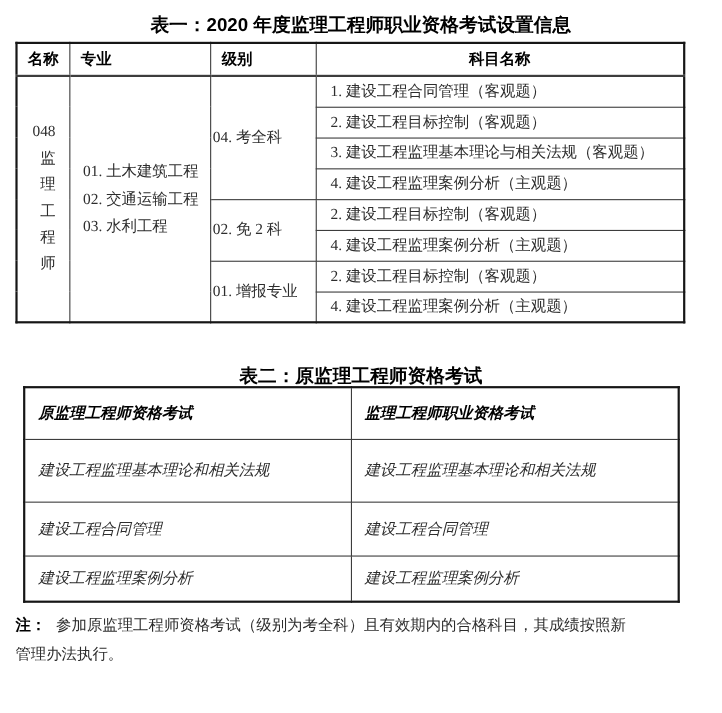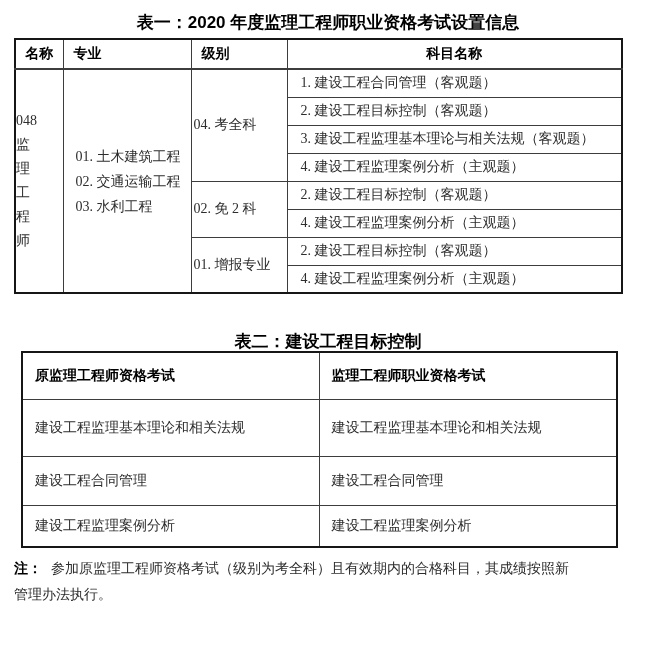--- a/index.html
+++ b/index.html
@@ -46,28 +46,29 @@
     color: #000000;
     text-align: left;
     padding-left: 10px;
     height: 30px;
     border-bottom-width: 2px;
   }
   .table1 th.center { text-align: center; padding-left: 0; }
   .table1 tr.subject-row { height: 28px; }
   .table1 td.subject-cell { padding-left: 13px; margin-left: 28px; }
   .table1 td.level-cell { padding-left: 2px; }
-  .table1 td.name-cell { text-align: left; line-height: 24px; padding: 0; }
+  .table1 td.name-cell { text-align: right; line-height: 24px; padding: 12px; }
   .table1 td.major-cell { padding-left: 12px; line-height: 25px; }
 
   
   .table2 {
     margin: 0 0 0 21px;
     width: 595px;
     border: 2px solid #161616;
+    font-style: italic;
   }
   .table2 th, .table2 td {
     border: 1px solid #3d3d3d;
     vertical-align: middle;
     text-align: left;
     padding-left: 12px;
     overflow: hidden;
     white-space: nowrap;
   }
   .table2 th {
@@ -153,21 +154,21 @@
       <tr class="subject-row">
         <td class="level-cell" rowspan="2">01. 增报专业</td>
         <td class="subject-cell">2. 建设工程目标控制（客观题）</td>
       </tr>
       <tr class="subject-row">
         <td class="subject-cell">4. 建设工程监理案例分析（主观题）</td>
       </tr>
     </tbody>
   </table>
 
-  <div class="doc-title t2">表二：建设工程目标控制</div>
+  <div class="doc-title t2">表二：原监理工程师资格考试</div>
 
   <table class="table2">
     <colgroup>
       <col style="width:297px">
       <col style="width:298px">
     </colgroup>
     <tbody>
       <tr class="hrow2">
         <th>原监理工程师资格考试</th>
         <th>监理工程师职业资格考试</th>

